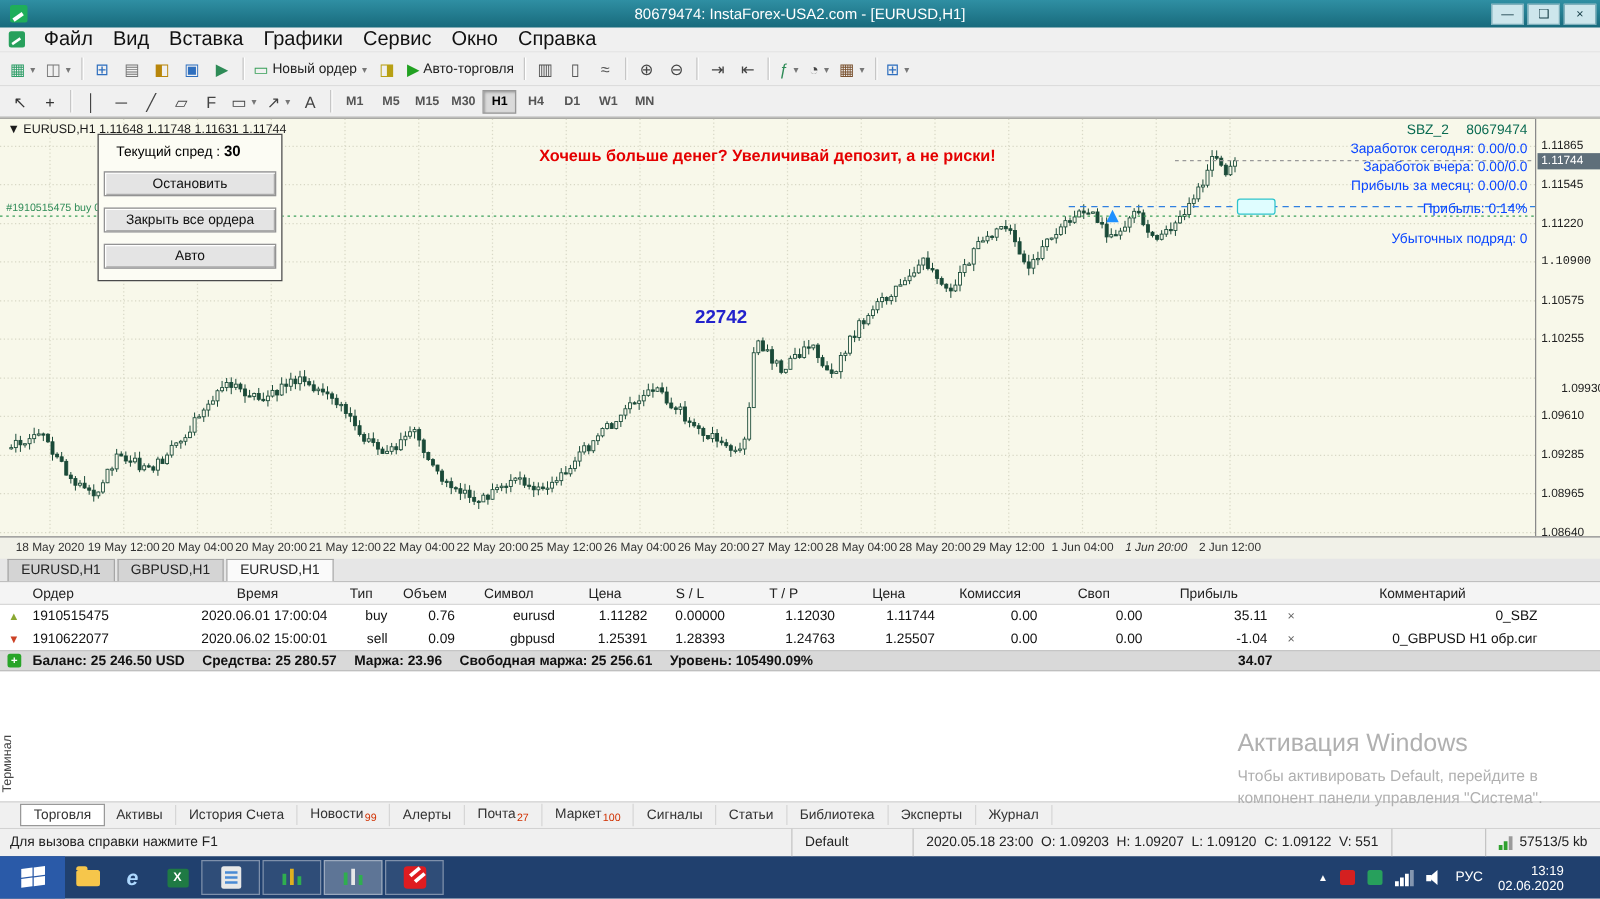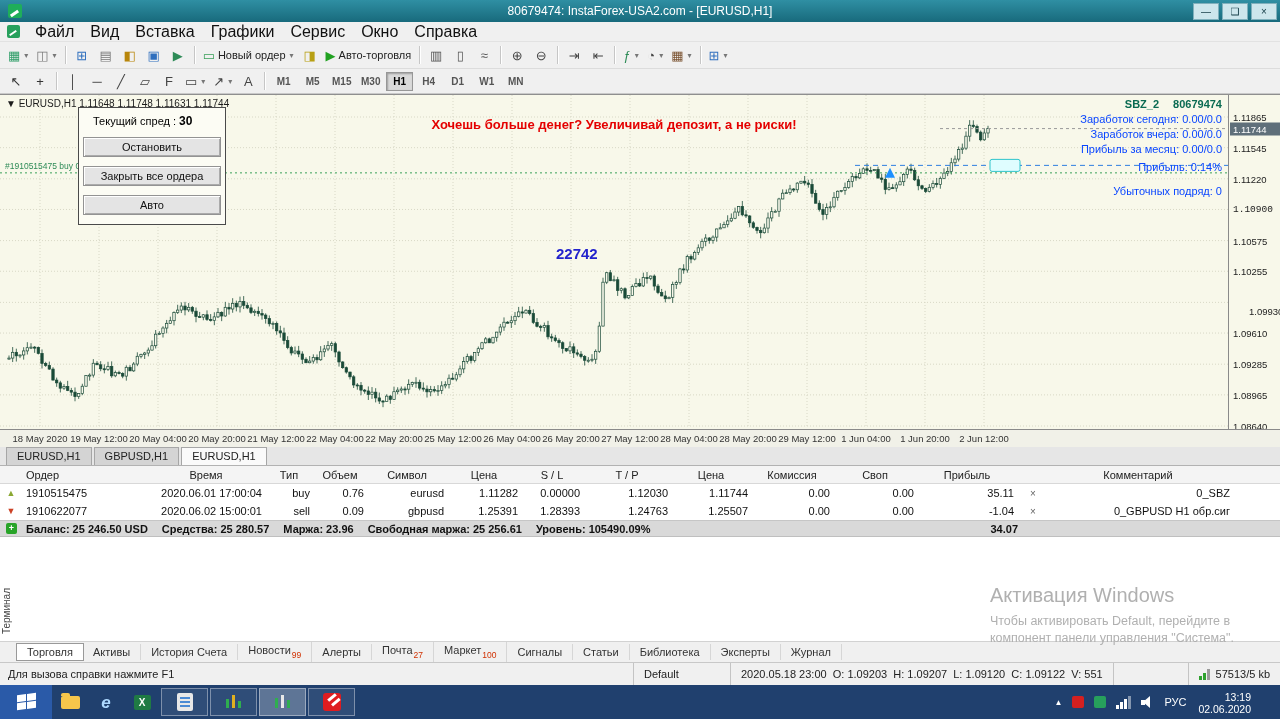--- a/index.html
+++ b/index.html
@@ -35,21 +35,21 @@
 
 .chart-wrap{position:relative;height:352px;background:#f8f8ea;border-top:1px solid #8f8f8f}
 #chart{position:absolute;left:0;top:0}
 .ohlc-line{position:absolute;left:6px;top:3px;font-size:10px;color:#1b1b1b;z-index:3}
 .order-label{position:absolute;left:5px;top:66px;font-size:8.5px;color:#2e8b57;white-space:nowrap;z-index:1}
 .ea-panel{position:absolute;left:78px;top:12px;width:148px;height:118px;background:#fcfcf4;border:1px solid #4a4a4a;z-index:4;padding-top:6px}
 .ea-spread{padding-left:14px;font-size:11px;color:#000}
 .ea-spread b{font-size:12px}
 .ea-btn{width:138px;height:20px;margin:9px auto 0;background:#e4e4e4;border:1px solid #939393;box-shadow:inset 1px 1px 0 #fff,inset -1px -1px 0 #ababab;font-size:11px;display:flex;align-items:center;justify-content:center;color:#111}
 .banner{position:absolute;left:0;right:52px;top:22px;text-align:center;color:#e40000;font-weight:bold;font-size:13px;z-index:3}
-.sbz{position:absolute;right:58px;top:3px;color:#0a6b52;font-size:11px;font-weight:bold;z-index:3}
+.sbz{position:absolute;right:58px;top:3px;color:#0a6b52;font-size:11px;font-weight:normal;z-index:3}
 .sbz .acct{margin-left:14px}
 .ri{position:absolute;right:58px;color:#0a46ff;font-size:11px;white-space:nowrap;z-index:3}
 .big-number{position:absolute;left:556px;top:150px;color:#2222cc;font-size:15px;font-weight:bold;z-index:3}
 .price-scale{position:absolute;left:1228px;top:0;width:52px;height:334px;border-left:1px solid #8a8a8a;font-size:9.5px;color:#222;background:#f8f8ea}
 .pl{position:absolute;left:4px;transform:translateY(-50%);white-space:nowrap}
 .price-badge{position:absolute;left:1px;width:50px;background:#5f6f7a;color:#fff;padding:0 3px;font-size:9.5px;height:13px;line-height:13px;transform:translateY(-50%)}
 .time-axis{position:absolute;left:0;top:334px;width:1280px;height:18px;border-top:1px solid #8a8a8a;background:#f1f1e8;font-size:9.5px;color:#333}
 .tl{position:absolute;top:3px;transform:translateX(-50%);white-space:nowrap}
 
 
@@ -906,21 +906,21 @@
           <span class="tl" style="left: 335px;">22 May 04:00</span>
           <span class="tl" style="left: 394px;">22 May 20:00</span>
           <span class="tl" style="left: 453px;">25 May 12:00</span>
           <span class="tl" style="left: 512px;">26 May 04:00</span>
           <span class="tl" style="left: 571px;">26 May 20:00</span>
           <span class="tl" style="left: 630px;">27 May 12:00</span>
           <span class="tl" style="left: 689px;">28 May 04:00</span>
           <span class="tl" style="left: 748px;">28 May 20:00</span>
           <span class="tl" style="left: 807px;">29 May 12:00</span>
           <span class="tl" style="left: 866px;">1 Jun 04:00</span>
-          <span class="tl" style="left: 925px;">1 Jun 20:00</span>
+          <span class="tl" style="left: 925px; font-style: italic;">1 Jun 20:00</span>
           <span class="tl" style="left: 984px;">2 Jun 12:00</span>
         </div>
     </div>
   </div>
 
   <div class="chart-tabs" id="chart-tabs">
       <div class="ctab">EURUSD,H1</div>
       <div class="ctab">GBPUSD,H1</div>
       <div class="ctab active">EURUSD,H1</div>
     </div>

